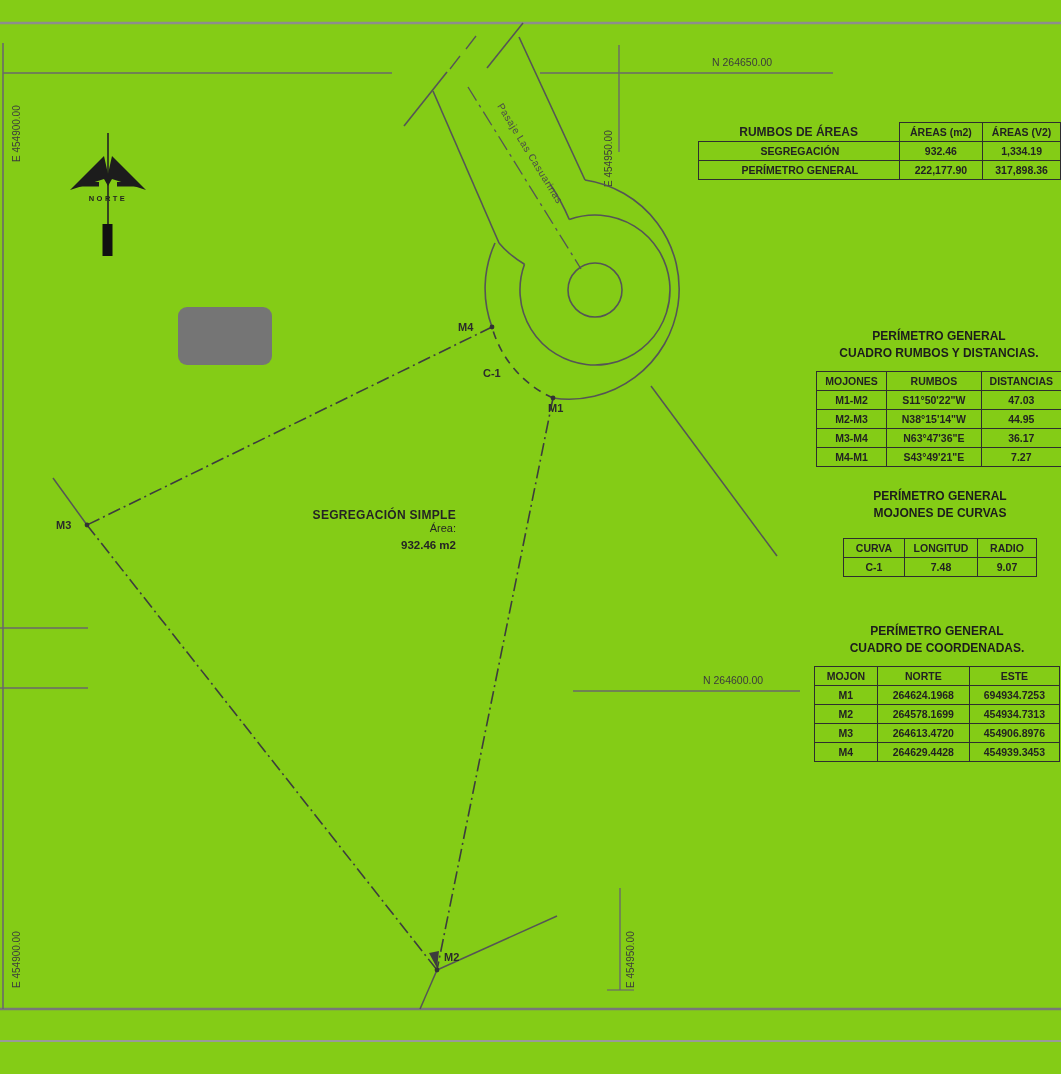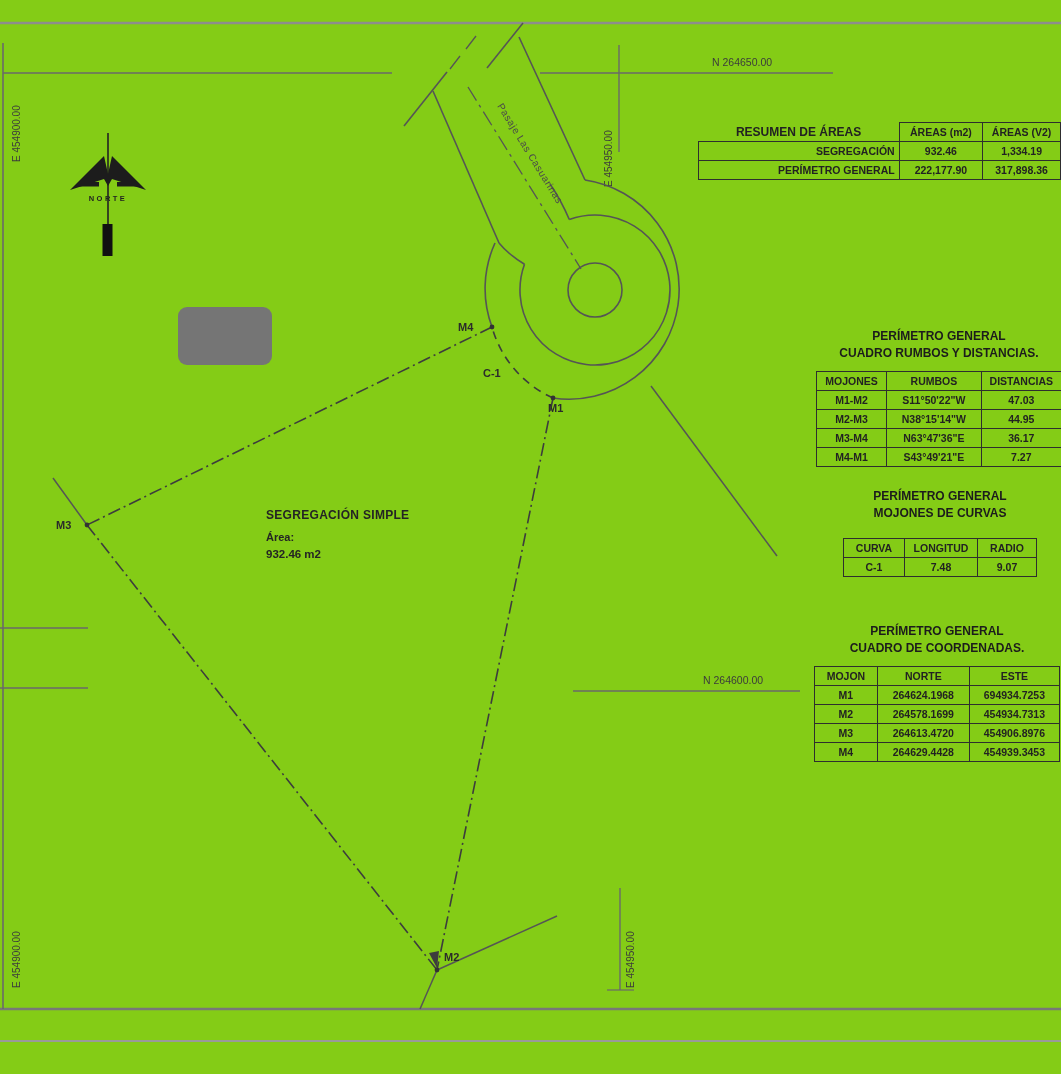--- a/index.html
+++ b/index.html
@@ -6,27 +6,27 @@
   .sheet{
     position:relative;width:1061px;height:1074px;background:#84cc16;
     font-family:"Liberation Sans",sans-serif;color:#1f1f1f;overflow:hidden;
   }
   svg text{font-family:"Liberation Sans",sans-serif;}
   .abs{position:absolute;}
   
   .tbl{border-collapse:collapse;font-family:"Liberation Sans",sans-serif;
        font-size:10.5px;font-weight:bold;color:#222;}
   .tbl td{border:1.4px solid #2e2e2e;text-align:center;padding:1px 4px;height:16px;}
-  .tbl td.lbl{text-align:right;padding-left:6px;}
+  .tbl td.lbl{text-align:center;padding-left:6px;}
   .tbl-title{font-weight:bold;font-size:12px;text-align:center;line-height:1.4;color:#1c1c1c;}
   .resumen-title-cell{border:none !important;font-size:12px;text-align:center;vertical-align:middle;}
   
-  .parcel-label{width:190px;text-align:left;color:#242424;}
+  .parcel-label{width:190px;text-align:right;color:#242424;}
   .parcel-label .t1{font-weight:bold;font-size:12px;letter-spacing:.3px;}
-  .parcel-label .t2{font-weight:bold;font-size:11px;margin-top:9px;}
+  .parcel-label .t2{font-weight:normal;font-size:11px;}
   .parcel-label .t3{font-weight:bold;font-size:11.5px;margin-top:5px;}
 </style>
 </head>
 <body>
 
 <div class="sheet">
 
   <svg class="abs" style="left:0;top:0" width="1061" height="1074" viewBox="0 0 1061 1074">
 
     <line x1="0" y1="23" x2="1061" y2="23" stroke="#8d8d8d" stroke-width="2.5"></line>
@@ -107,21 +107,21 @@
 
   <div class="abs parcel-label" style="left:266px;top:508px">
     <div class="t1">SEGREGACIÓN SIMPLE</div>
     <div class="t2">Área:</div>
     <div class="t3">932.46 m2</div>
   </div>
 
   <table class="tbl abs" style="left:698px;top:122px">
     <tbody>
         <tr>
-      <td class="resumen-title-cell" style="width:200px">RESUMEN DE ÁREAS</td>
+      <td class="resumen-title-cell" style="width:200px">RUMBOS DE ÁREAS</td>
       <td style="width:76px">ÁREAS (m2)</td>
       <td style="width:70px">ÁREAS (V2)</td>
     </tr>
     <tr>
       <td class="lbl">SEGREGACIÓN</td>
       <td>932.46</td>
       <td>1,334.19</td>
     </tr>
     <tr>
       <td class="lbl">PERÍMETRO GENERAL</td>

